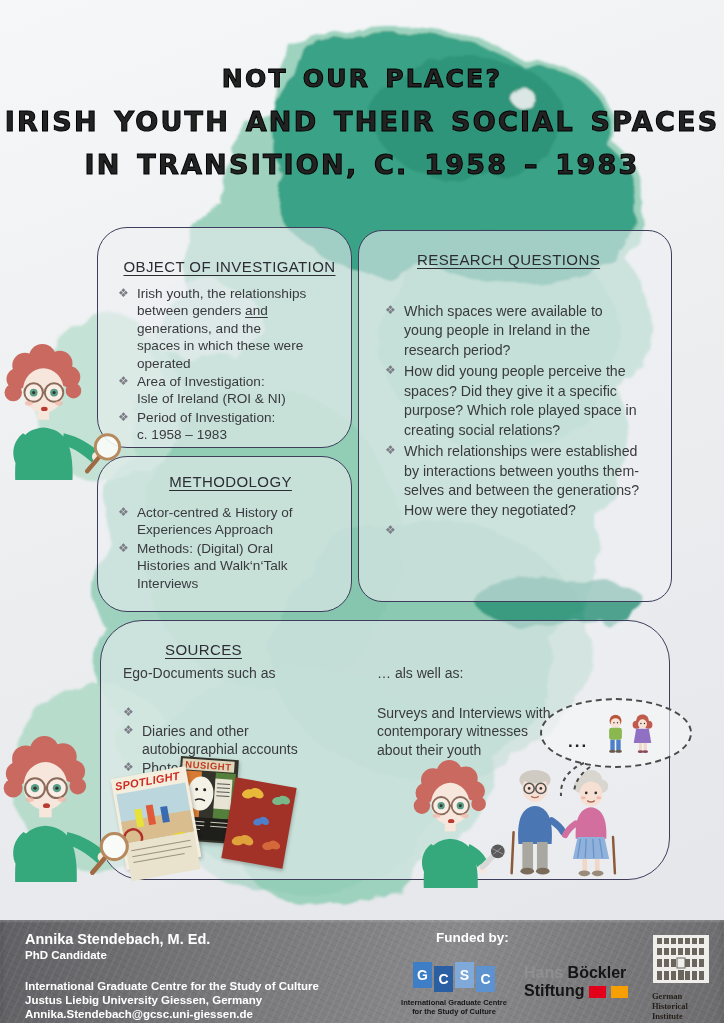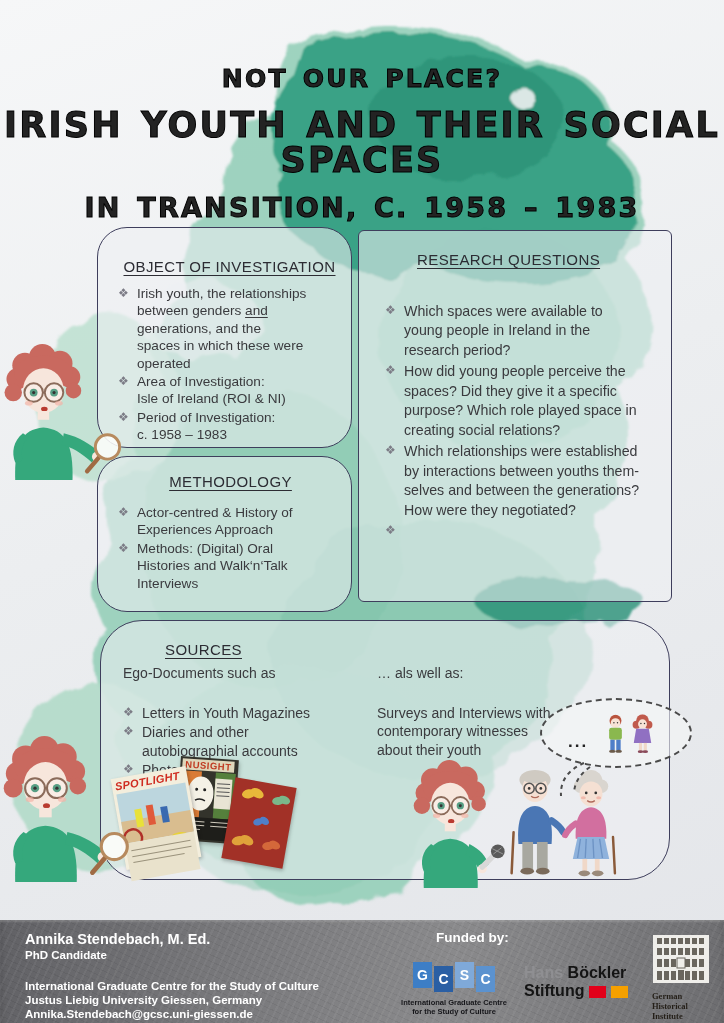--- a/index.html
+++ b/index.html
@@ -7,31 +7,31 @@
     background:linear-gradient(160deg,#f6f7f8 0%,#eceef0 45%,#e3e5e9 100%);
     font-family:"Liberation Sans","DejaVu Sans",sans-serif;color:#3a3a3e;}
   svg.map{position:absolute;left:0;top:0;}
   .hiddefs{position:absolute;width:0;height:0;overflow:hidden;}
 
   
   .title{position:absolute;left:0;top:66px;width:724px;text-align:center;
     font-family:"DejaVu Sans",sans-serif;font-weight:800;color:#232323;
     -webkit-text-stroke:1px #000;letter-spacing:.14em;word-spacing:.25em;line-height:1.0;}
   .title .t1{font-size:25px;margin-bottom:17px;}
-  .title .t2{font-size:35px;margin-bottom:16px;}
+  .title .t2{font-size:27px;margin-bottom:16px;}
   .title .t3{font-size:27px;}
 
   
   .panel{position:absolute;border:1.6px solid #3e3e5c;background:rgba(238,240,243,.58);
     box-sizing:border-box;}
   .panel h2{margin:0;font-size:15px;font-weight:400;letter-spacing:.4px;color:#2c2c33;
     text-decoration:underline;text-underline-offset:3px;}
   .p-object{left:97px;top:227px;width:255px;height:221px;border-radius:30px;padding:30px 10px 0 20px;}
   .p-object h2{text-align:center;margin-bottom:10px;}
-  .p-research{left:358px;top:230px;width:314px;height:372px;border-radius:6px;padding:20px 8px 0 26px;}
+  .p-research{left:358px;top:230px;width:314px;height:372px;border-radius:24px;padding:20px 8px 0 26px;}
   .p-research h2{text-align:left;margin-left:32px;margin-bottom:34px;}
   .p-method{left:97px;top:456px;width:255px;height:156px;border-radius:30px;padding:16px 8px 0 20px;}
   .p-method h2{text-align:center;margin-bottom:14px;}
   .p-sources{left:100px;top:620px;width:570px;height:260px;border-radius:42px;padding:20px 0 0 0;}
   .p-sources h2{margin-left:64px;}
 
   ul.blist{list-style:none;margin:0;padding:0;}
   ul.blist li{display:flex;gap:6px;margin:0 0 1px 0;}
   .blt{flex:0 0 13px;color:#7c7c86;font-size:12px;line-height:1.3;padding-top:1px;}
   .btxt{white-space:pre-line;}
@@ -327,21 +327,20 @@
   </section>
 
   <section class="panel p-sources">
     <h2>SOURCES</h2>
     <div class="src-cols">
       <div class="src-left">
         <div class="src-intro">Ego-Documents such as</div>
         <ul class="blist">
           <li>
             <span class="blt">❖</span>
-            <span class="btxt">Letters in Youth Magazines</span>
           </li>
           <li>
             <span class="blt">❖</span>
             <span class="btxt">Diaries and other
 autobiographial accounts</span>
           </li>
           <li>
             <span class="blt">❖</span>
             <span class="btxt">Photographs…</span>
           </li>

